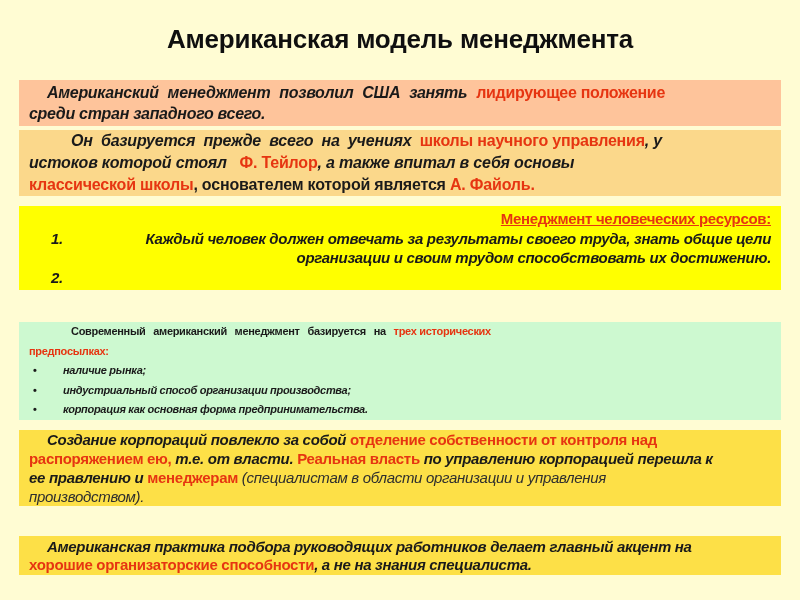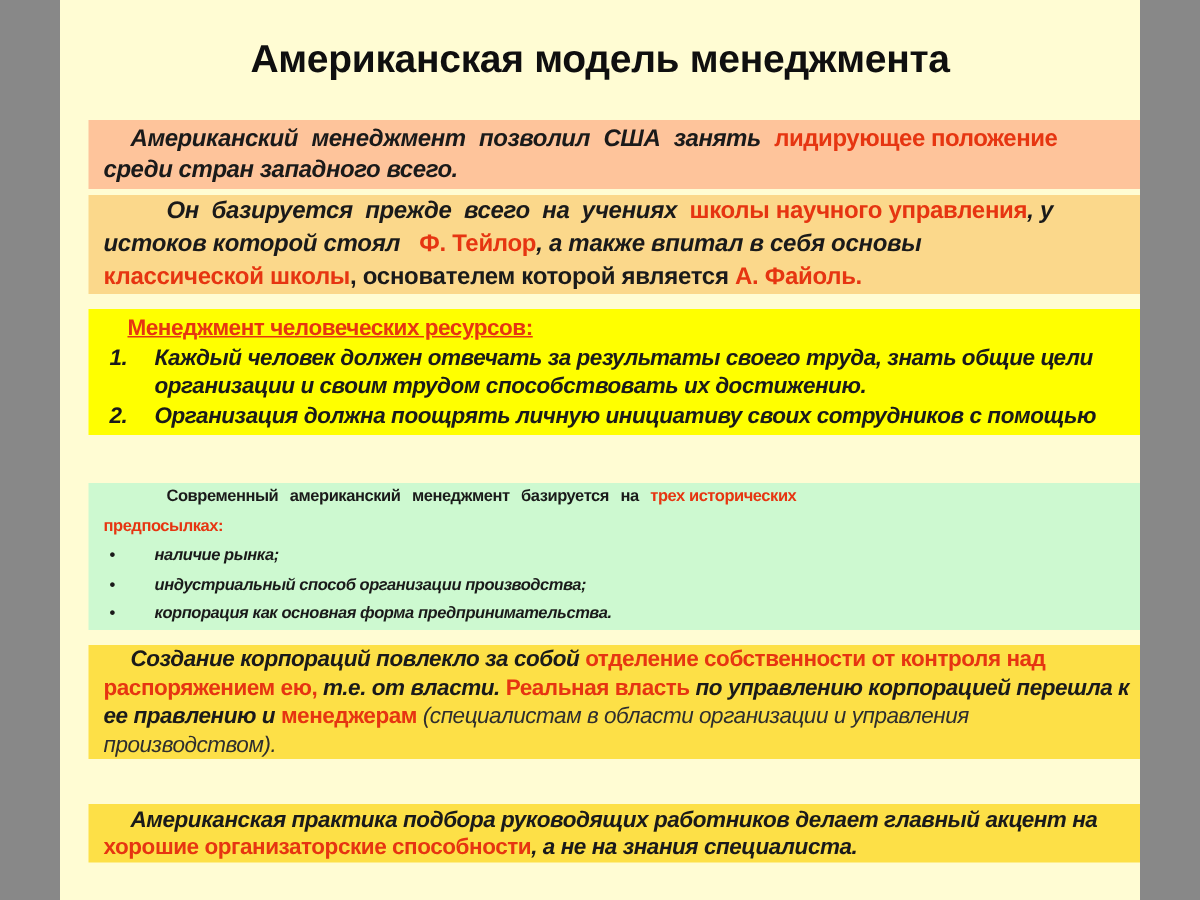--- a/index.html
+++ b/index.html
@@ -1,33 +1,33 @@
 <!DOCTYPE html>
 <html><head>
 <meta charset="utf-8">
 <style>
   html,body{margin:0;padding:0;background:#888;}
   .slide{
-    position:relative;width:720px;height:600px;margin:0 auto;
+    position:relative;width:800px;height:600px;margin:0 auto;
     background:#fffcd3;overflow:hidden;
     font-family:"Liberation Sans",sans-serif;
   }
   .title{
     position:absolute;top:24px;left:0;width:100%;
     text-align:center;font-size:26px;font-weight:bold;color:#0f0f0f;
     letter-spacing:-0.2px;
   }
   .box{
     position:absolute;left:19px;width:762px;box-sizing:border-box;
     padding:0 10px;color:#1a1a1a;letter-spacing:-0.3px;
     font-size:16px;line-height:21px;
   }
   .box[data-name="text-box-us-leadership"]{padding:2px 10px;}
   .box[data-name="text-box-scientific-school"]{line-height:22px;letter-spacing:-0.2px;}
-  .box[data-name="text-box-hr-management"]{font-size:15px;line-height:19.5px;padding:3px 10px;}
+  .box[data-name="text-box-hr-management"]{font-size:15px;line-height:19.5px;padding:3px 10px;text-align:right;}
   .box[data-name="text-box-historical-premises"]{font-size:11px;line-height:19.5px;}
   .box[data-name="text-box-corporations"]{font-size:15px;line-height:19px;}
   .box[data-name="text-box-selection-practice"]{font-size:15px;line-height:17.5px;padding:2px 10px;}
   .para{margin:0;}
   .item{display:flex;}
   .marker{flex:0 0 34px;padding-left:4px;box-sizing:border-box;}
   .itext{flex:1;}
   .s-bi{font-weight:bold;font-style:italic;color:#1a1a1a;}
   .s-b{font-weight:bold;color:#1a1a1a;}
   .s-r{font-weight:bold;color:var(--red,#e63511);}
@@ -47,21 +47,21 @@
         <div class="para" data-name="paragraph" style="text-indent: 42px;"><span class="s-bi" data-name="text-segment" style="word-spacing: 0.25em;">Он базируется прежде всего на учениях </span><span class="s-r" data-name="text-segment">школы научного управления</span><span class="s-bi" data-name="text-segment">, у</span><br><span class="s-bi" data-name="text-segment">истоков которой стоял &nbsp; </span><span class="s-r" data-name="text-segment">Ф. Тейлор</span><span class="s-bi" data-name="text-segment">, а также впитал в себя основы</span><br><span class="s-r" data-name="text-segment">классической школы</span><span class="s-b" data-name="text-segment">, основателем которой является </span><span class="s-r" data-name="text-segment">А. Файоль.</span></div>
       </div>
       <div class="box" data-name="text-box-hr-management" style="background: rgb(255, 255, 0); top: 206px;">
         <div class="para" data-name="paragraph" style="text-indent: 16px;"><span class="s-ru" data-name="text-segment">Менеджмент человеческих ресурсов:</span></div>
         <div class="item" data-name="list-item">
           <span class="marker s-bi" data-name="list-marker">1.</span>
           <div class="itext" data-name="list-item-text"><span class="s-bi" data-name="text-segment">Каждый человек должен отвечать за результаты своего труда, знать общие цели</span><br><span class="s-bi" data-name="text-segment">организации и своим трудом способствовать их достижению.</span></div>
         </div>
         <div class="item" data-name="list-item">
           <span class="marker s-bi" data-name="list-marker">2.</span>
-          <div class="itext" data-name="list-item-text"><span class="s-bi" data-name="text-segment">Организация должна поощрять личную инициативу своих сотрудников с помощью</span><br></div>
+          <div class="itext" data-name="list-item-text"><br></div>
         </div>
       </div>
       <div class="box" data-name="text-box-historical-premises" style="background: rgb(205, 249, 208); top: 322px;">
         <div class="para" data-name="paragraph" style="text-indent: 42px;"><span class="s-b" data-name="text-segment" style="word-spacing: 0.45em;">Современный американский менеджмент базируется на </span><span class="s-r" data-name="text-segment">трех исторических</span><br><span class="s-r" data-name="text-segment">предпосылках:</span></div>
         <div class="item" data-name="list-item">
           <span class="marker s-b" data-name="list-marker">•</span>
           <div class="itext" data-name="list-item-text"><span class="s-bi" data-name="text-segment">наличие рынка;</span></div>
         </div>
         <div class="item" data-name="list-item">
           <span class="marker s-b" data-name="list-marker">•</span>

